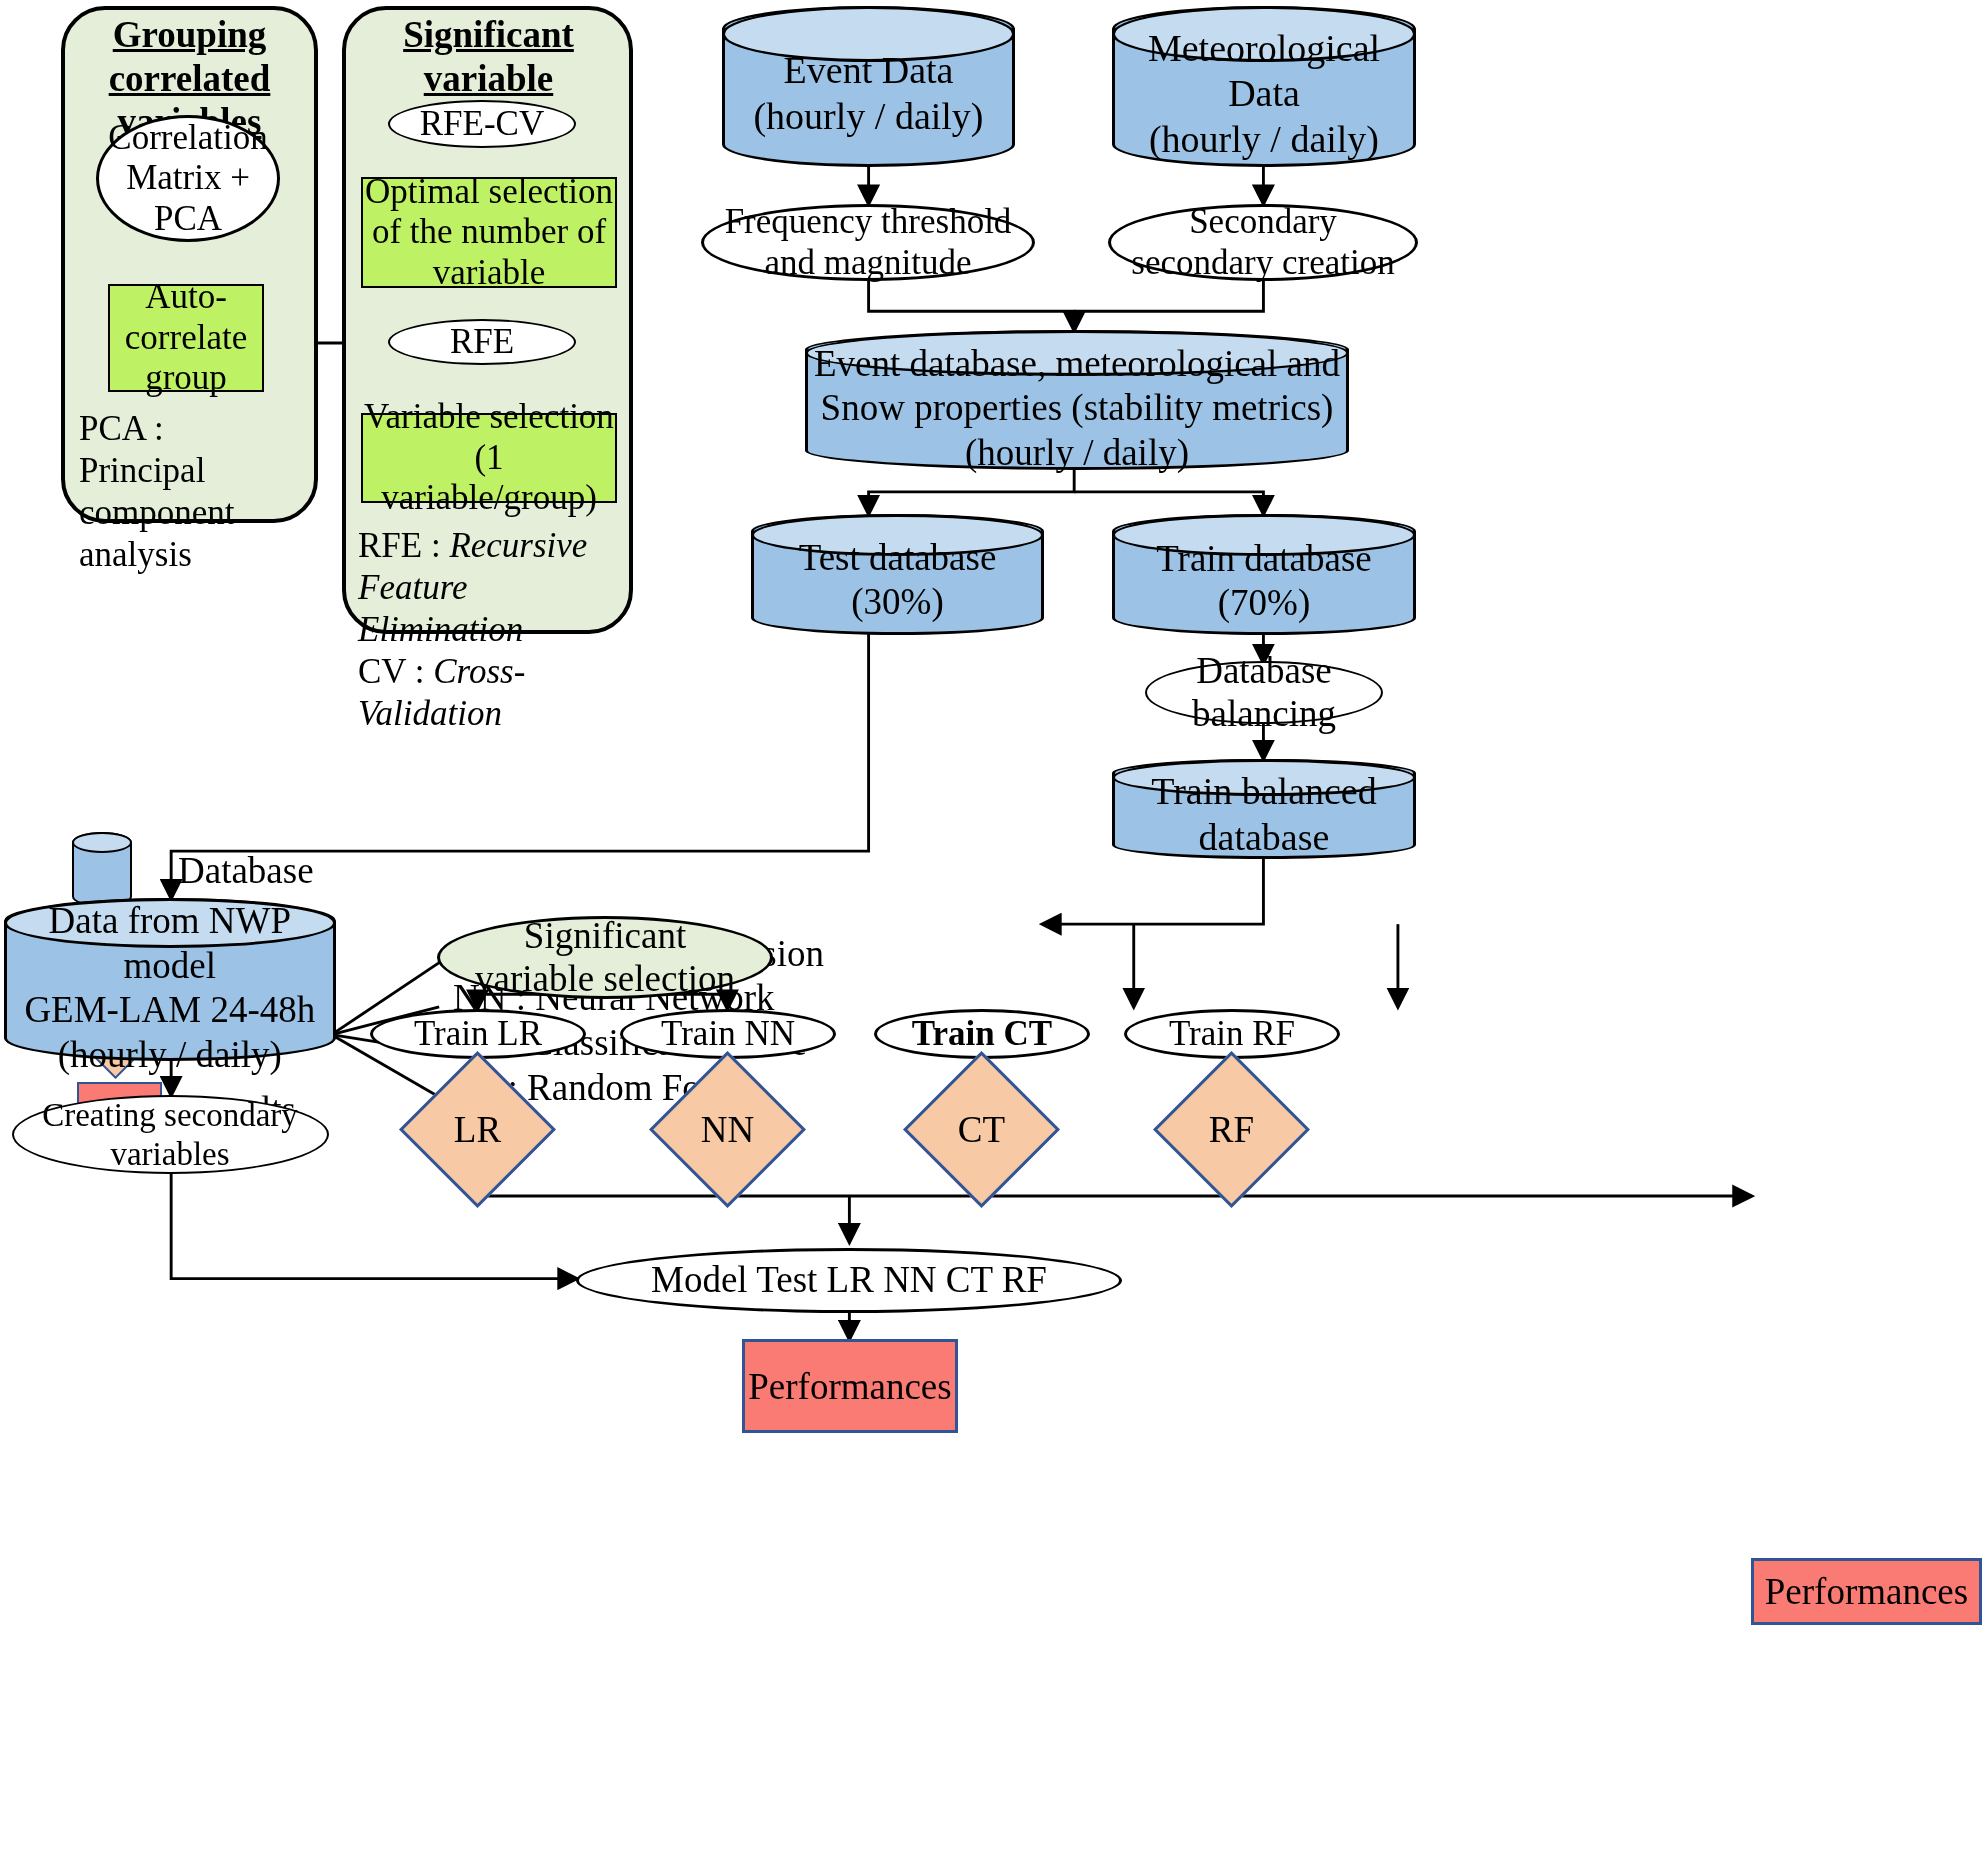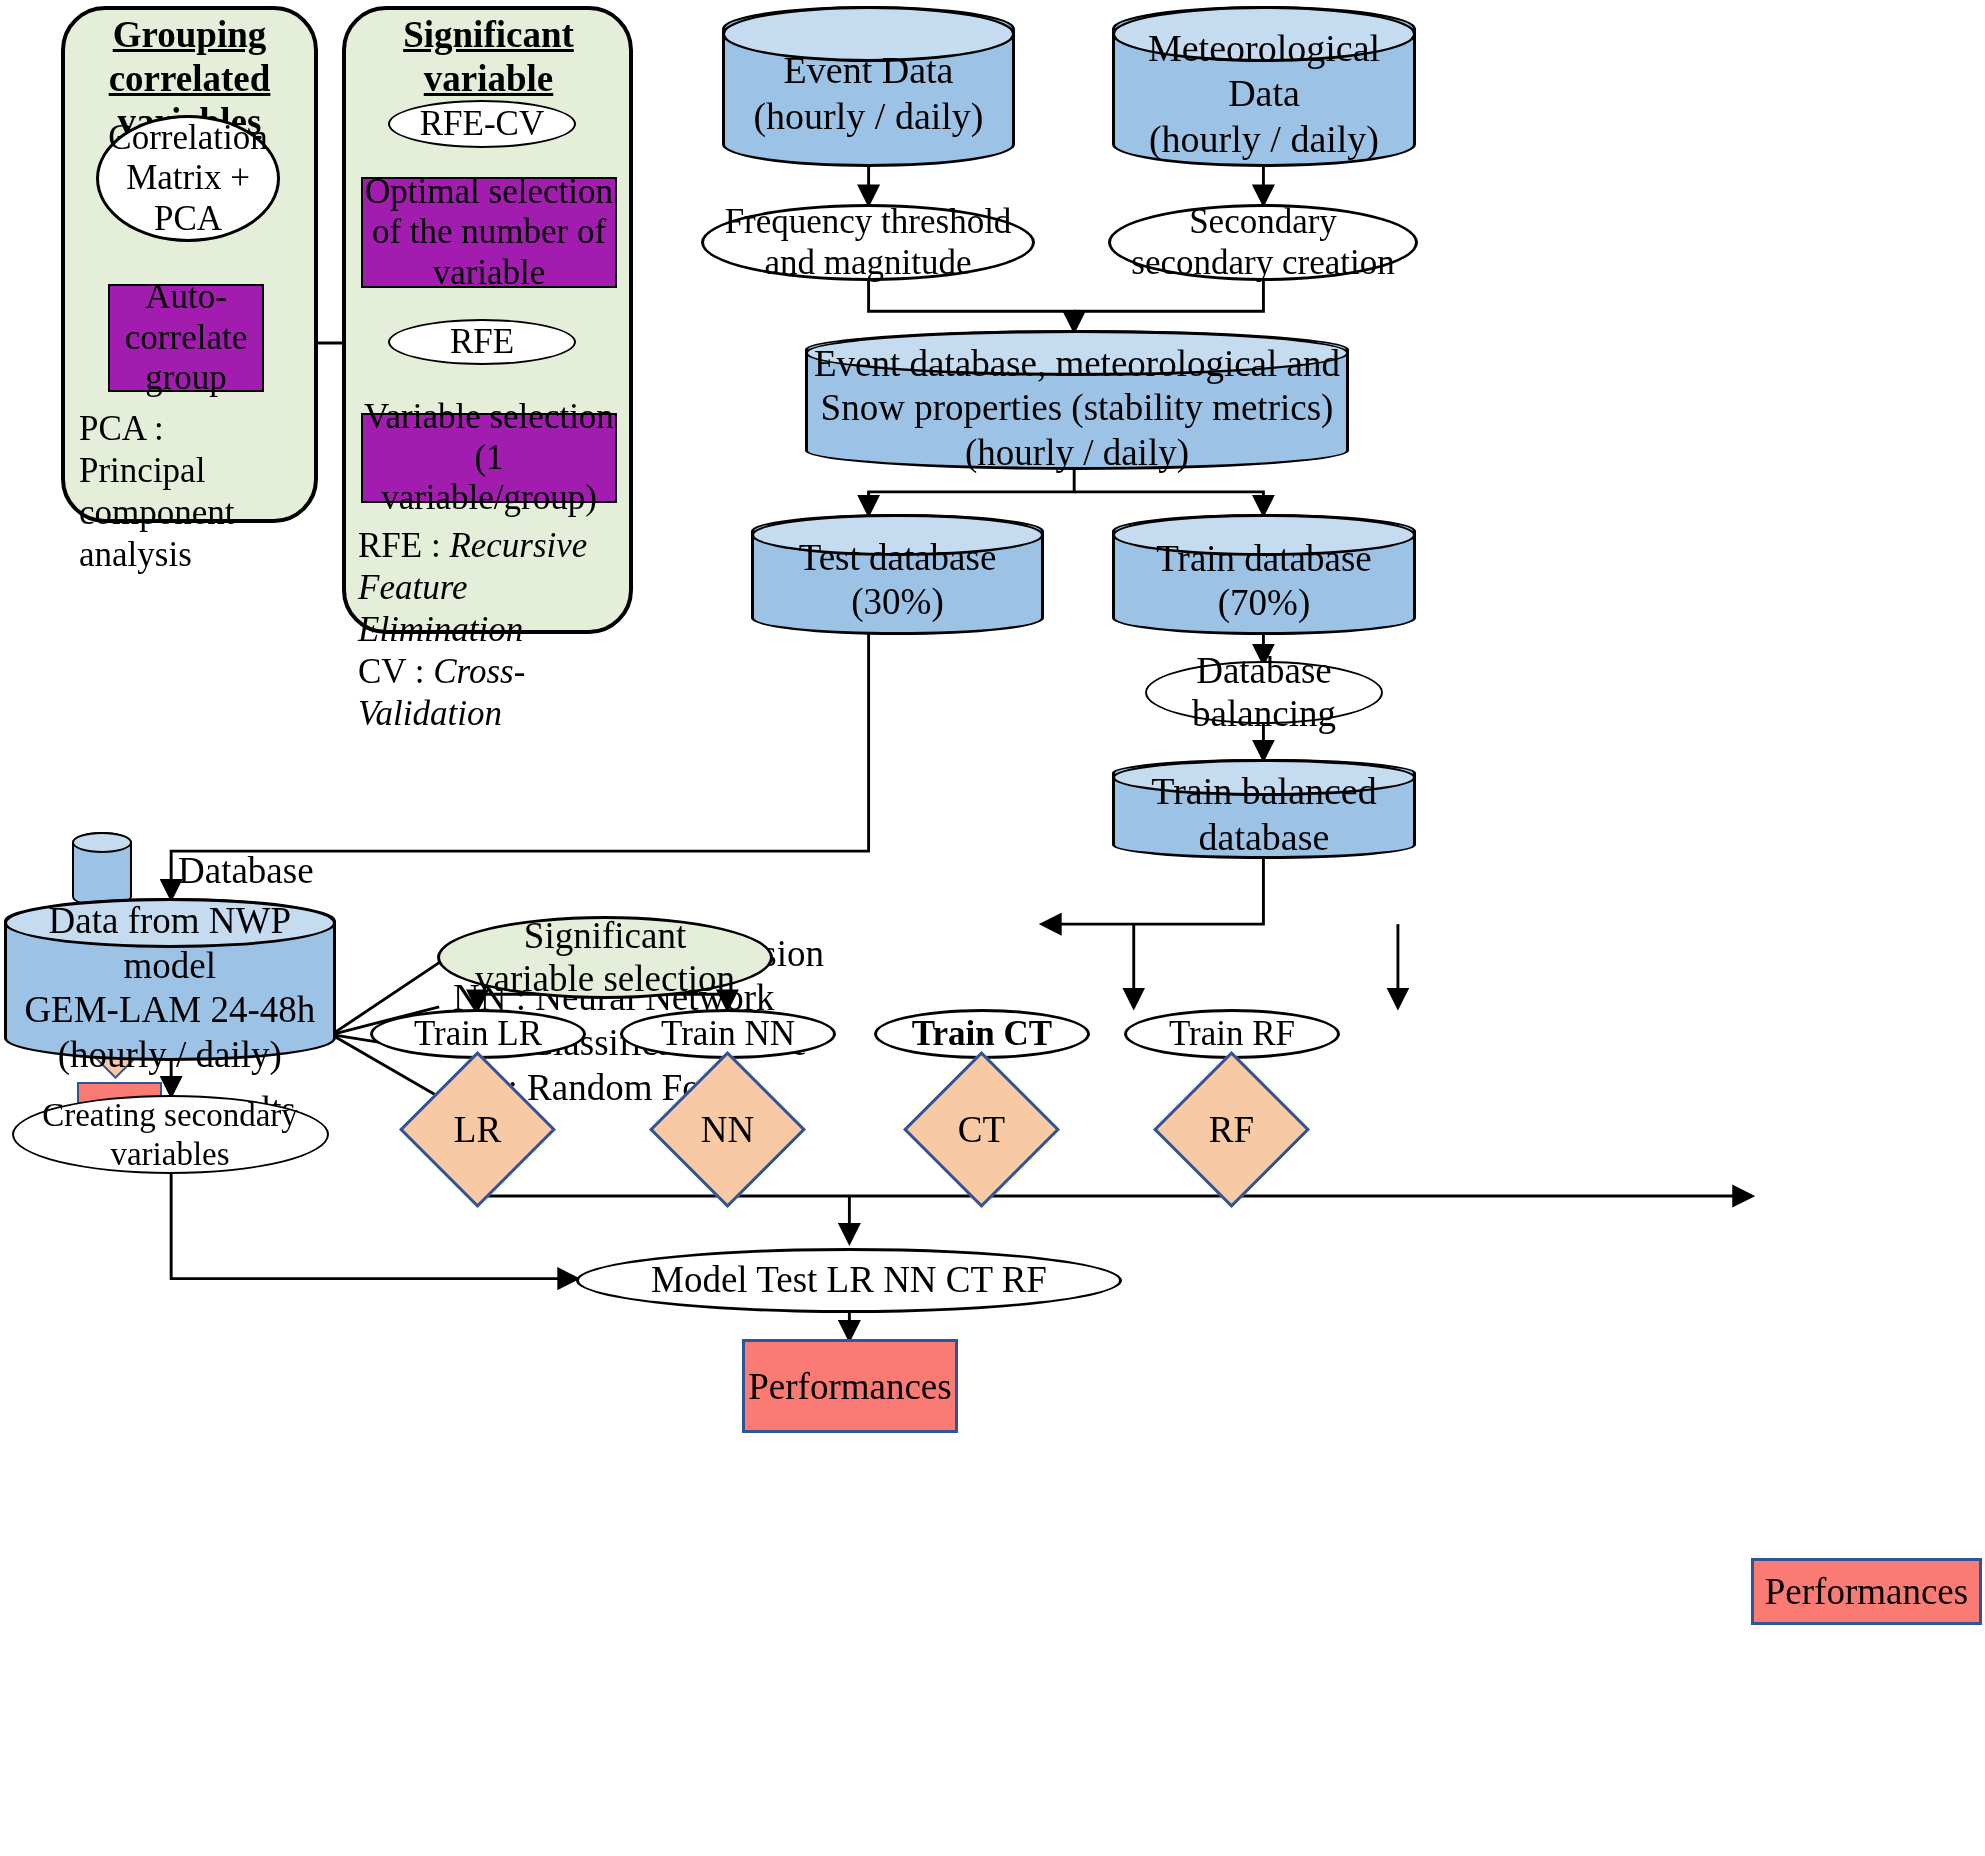--- a/index.html
+++ b/index.html
@@ -13,21 +13,21 @@
   
   .panel { position:absolute; background:#e4eed8; border:4.8px solid #000; border-radius:44px; }
 
   .panel-title { position:absolute; text-align:center; font-weight:bold;
                  text-decoration:underline; line-height:1.17; }
 
   .panel-note { position:absolute; line-height:1.2; }
   .ital { font-style:italic; }
 
   
-  .gbox { position:absolute; background:#a21caf; border:2.9px solid #000;
+  .gbox { position:absolute; background:#bef264; border:2.9px solid #000;
           display:flex; align-items:center; justify-content:center; text-align:center;
           line-height:1.16; }
 
   
   .ell { position:absolute; border:3.8px solid #000; border-radius:50%;
          background:#ffffff; display:flex; align-items:center; justify-content:center;
          text-align:center; line-height:1.16; }
   .ell.green { background:#e4eed8; }
   .ell.thin { border-width:2.9px; }
 

